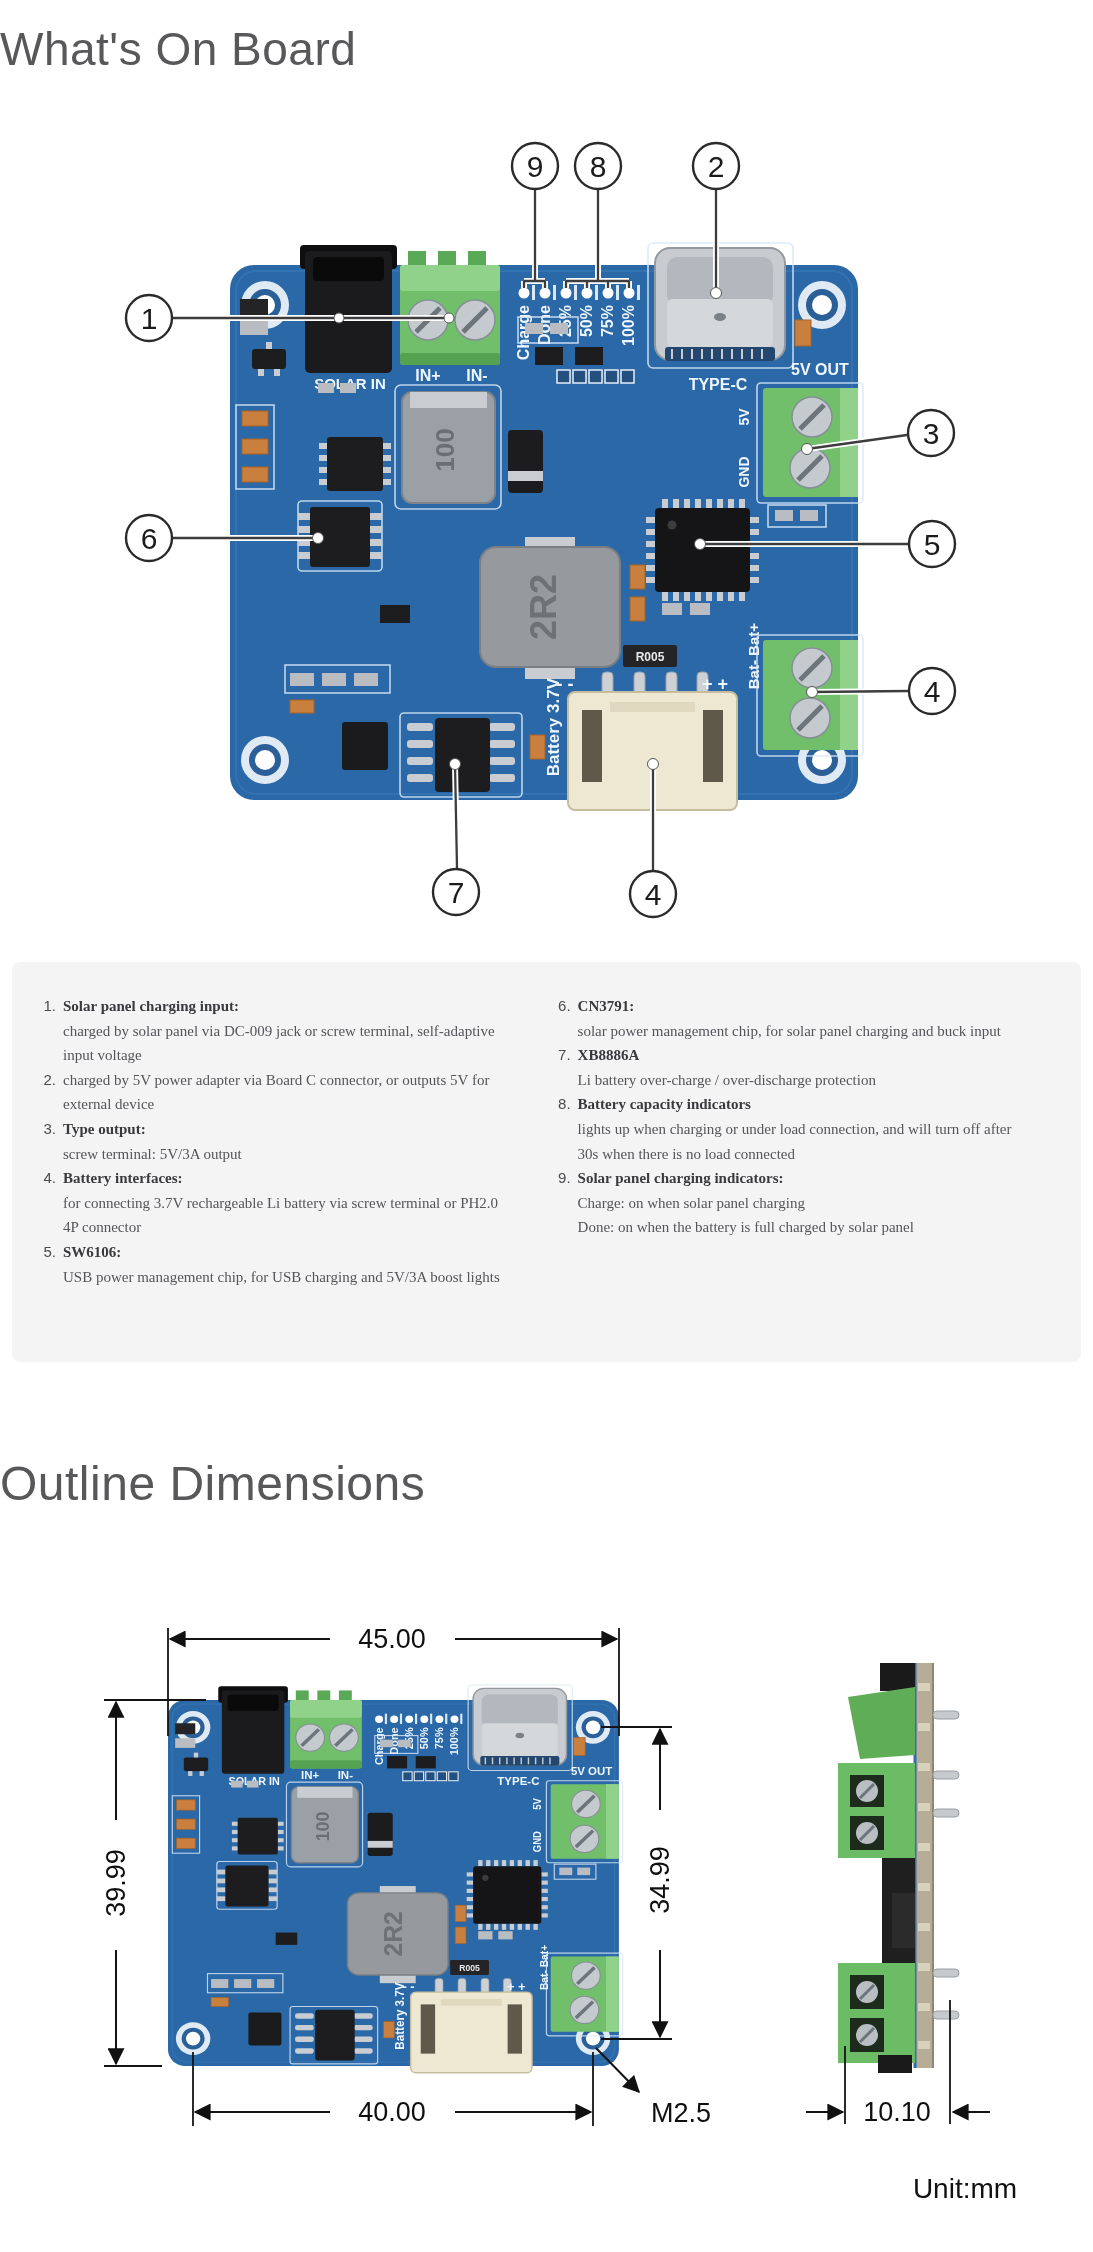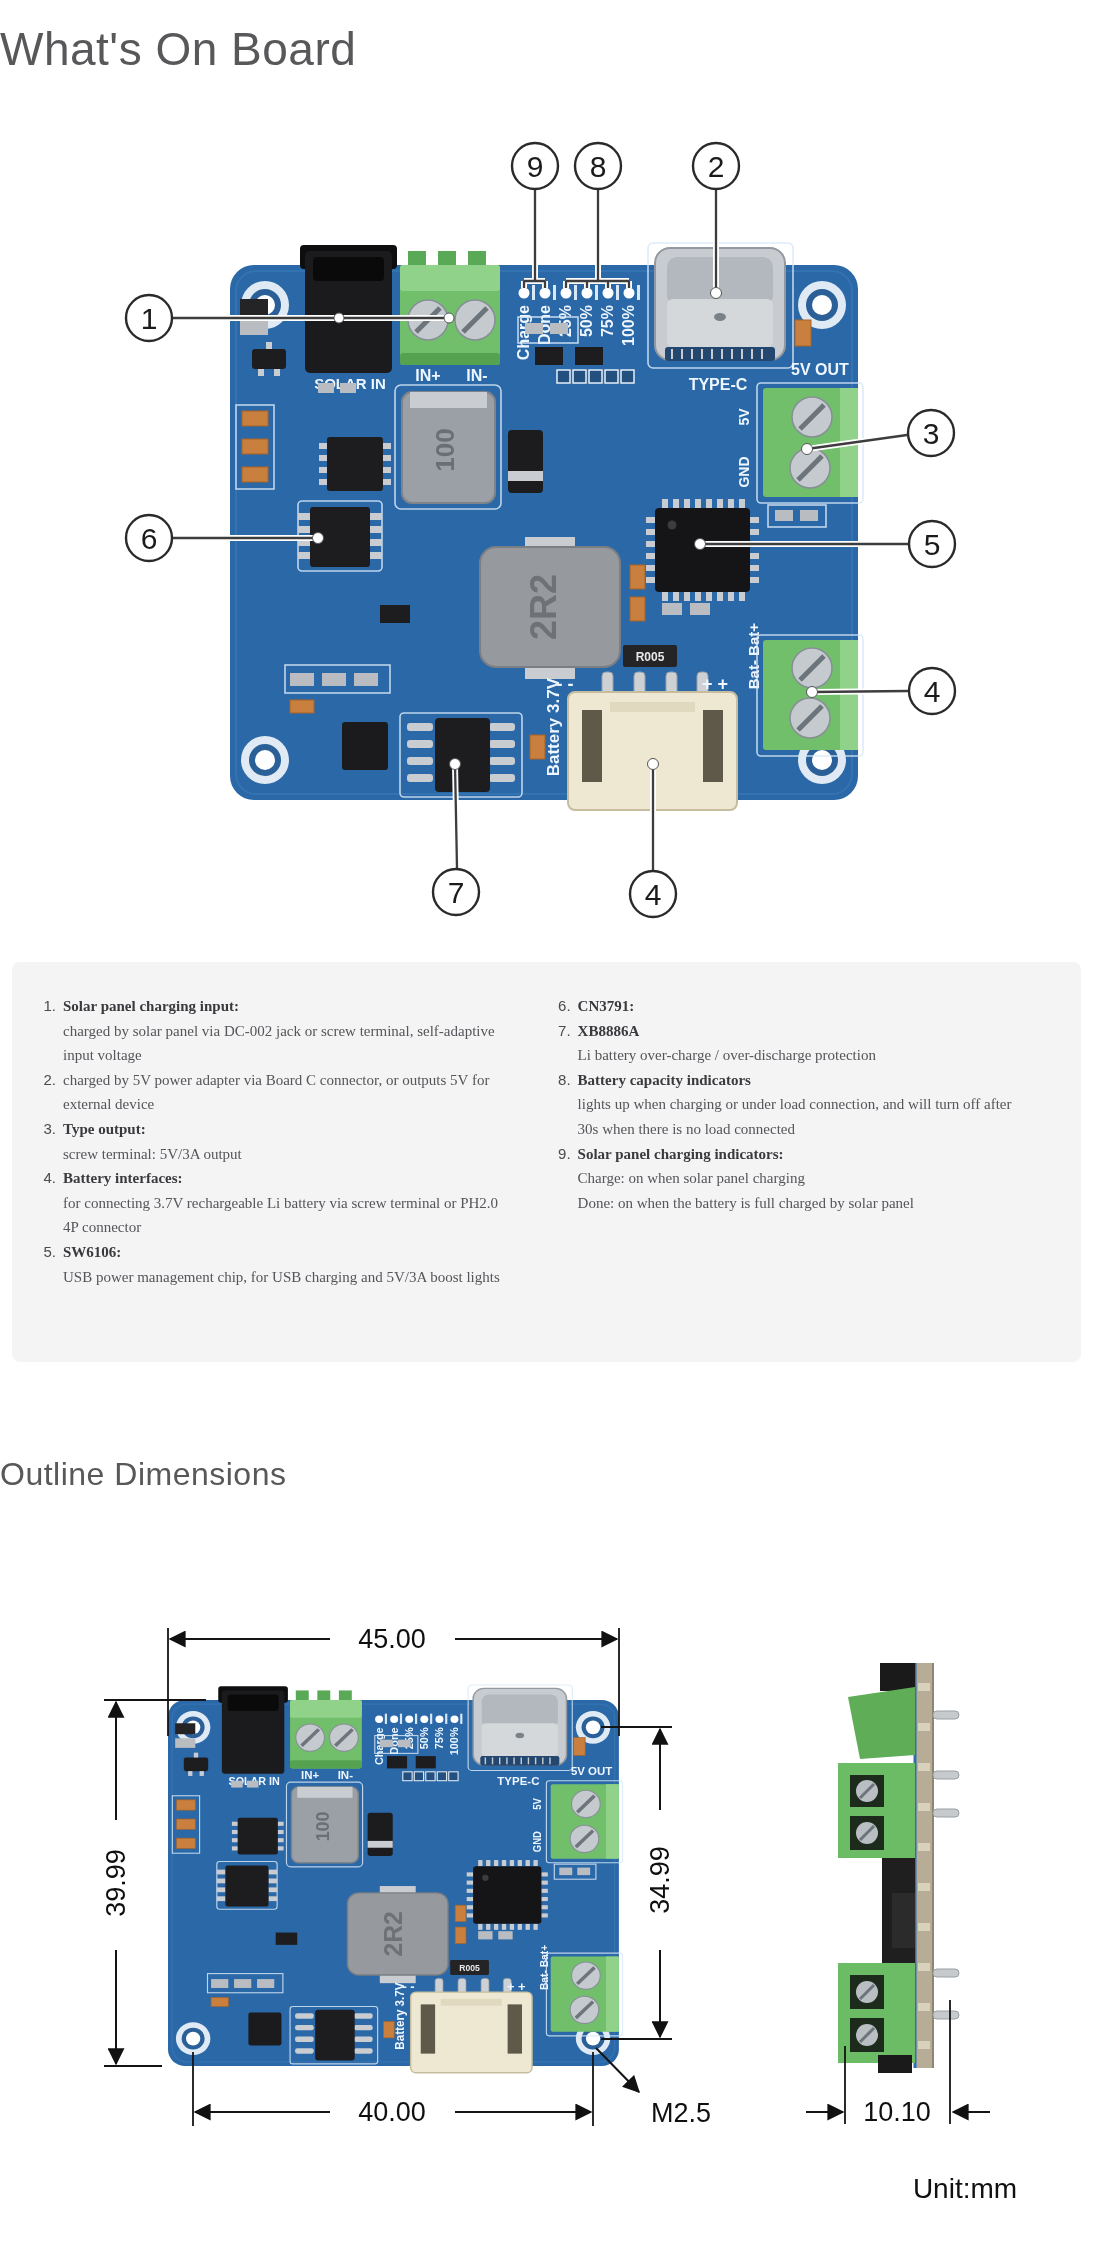--- a/index.html
+++ b/index.html
@@ -6,21 +6,21 @@
   body{
     width:1093px;height:2252px;position:relative;background:#ffffff;
     font-family:"Liberation Sans","DejaVu Sans",sans-serif;
     -webkit-font-smoothing:antialiased;
   }
   .page-title{
     position:absolute;left:0;width:1093px;text-align:left;
     font-size:46px;font-weight:400;color:#58585b;letter-spacing:.5px;
   }
   #title1{top:22px;}
-  #title2{top:1456px;font-size:32px;}
+  #title2{top:1456px;font-size:48px;}
   svg{display:block;}
   svg text{font-family:"Liberation Sans","DejaVu Sans",sans-serif;}
   .fig{position:absolute;left:0;width:1093px;}
   #fig1{top:130px;height:800px;}
   #fig2{top:1560px;height:660px;}
   
   .silk-t{fill:#eef6ff;font-weight:bold;}
   .callout-circle{fill:#ffffff;stroke:#2a2a2a;stroke-width:2.4px;}
   .callout-num{font-size:30px;font-weight:500;fill:#1b1b1b;text-anchor:middle;}
   .leader-casing{stroke:#ffffff;stroke-width:6px;fill:none;}
@@ -493,21 +493,21 @@
       </g>
   </g>
 </svg>
 
 <div id="notes-box">
   <div id="notes-col-left" class="notes-col">
     <div class="note">
       <div class="num">1.</div>
       <div class="body">
           <div class="t">Solar panel charging input:</div>
-          <div class="d">charged by solar panel via DC-002 jack or screw terminal, self-adaptive input voltage</div>
+          <div class="d">charged by solar panel via DC-009 jack or screw terminal, self-adaptive input voltage</div>
         </div>
     </div>
     <div class="note">
       <div class="num">2.</div>
       <div class="body">
           <div class="d">charged by 5V power adapter via Board C connector, or outputs 5V for external device</div>
         </div>
     </div>
     <div class="note">
       <div class="num">3.</div>
@@ -529,20 +529,21 @@
           <div class="t">SW6106:</div>
           <div class="d">USB power management chip, for USB charging and 5V/3A boost lights</div>
         </div>
     </div>
   </div>
   <div id="notes-col-right" class="notes-col">
     <div class="note">
       <div class="num">6.</div>
       <div class="body">
           <div class="t">CN3791:</div>
+          <div class="d">solar power management chip, for solar panel charging and buck input</div>
         </div>
     </div>
     <div class="note">
       <div class="num">7.</div>
       <div class="body">
           <div class="t">XB8886A</div>
           <div class="d">Li battery over-charge / over-discharge protection</div>
         </div>
     </div>
     <div class="note">

